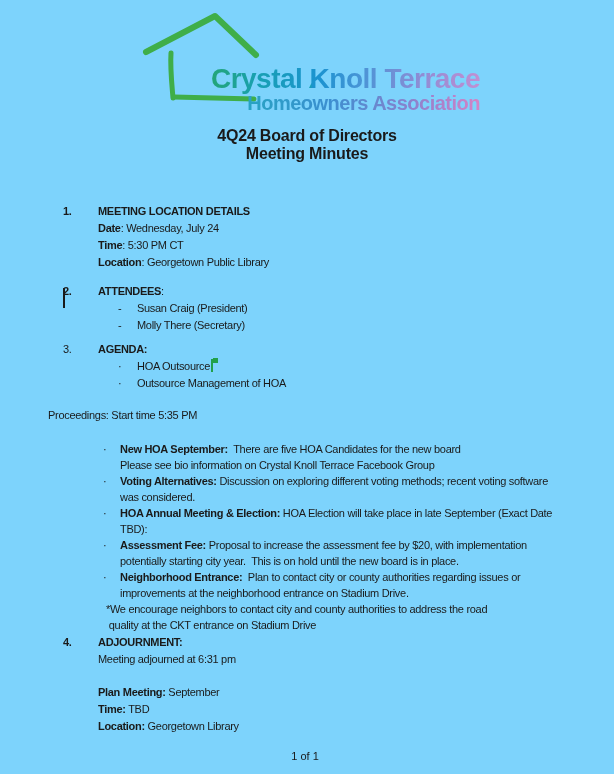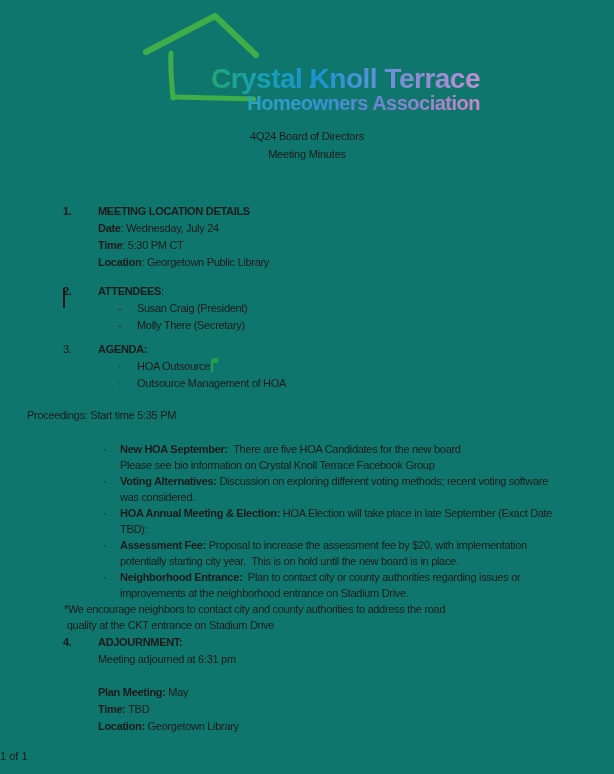--- a/index.html
+++ b/index.html
@@ -2,60 +2,60 @@
 <html><head>
 <meta charset="utf-8">
 <style>
   html,body{margin:0;padding:0}
   body{
     width:614px;height:774px;background:#ffffff;
     font-family:"Liberation Sans",sans-serif;
     font-size:11px;letter-spacing:-0.3px;line-height:17px;color:#1a1a1a;
     overflow:hidden;
   }
-  .page{position:relative;width:614px;height:774px;background:#0f766e;overflow:hidden}
+  .page{position:relative;width:614px;height:774px;background:#7dd3fc;overflow:hidden}
   .bold{font-weight:bold}
   .pre{white-space:pre}
 
   
   .logo-wrap{margin:12px auto 0;width:360px;height:103px;position:relative}
   .logo-wrap svg{display:block}
   .logo-wrap text{font-family:"Liberation Sans",sans-serif;letter-spacing:-0.5px}
 
   
-  .title{margin-top:12px;text-align:center;font-weight:normal;font-size:11px;line-height:18px;letter-spacing:-0.2px}
+  .title{margin-top:12px;text-align:center;font-weight:bold;font-size:16px;line-height:18px;letter-spacing:-0.2px}
 
   
   .sec{display:flex;padding-left:63px}
   .num{width:35px;flex:none}
   .content{flex:1;min-width:0}
   .sec1{margin-top:40px}
   .sec2{margin-top:12px}
   .sec3{margin-top:7px}
   .sec4{margin-top:1px}
   .brow{display:flex;padding-left:20px}
   .bch{width:19px;flex:none}
 
-  .proceedings{margin-top:15px;padding-left:27px}
+  .proceedings{margin-top:15px;padding-left:48px}
 
   
   .discussion{margin-top:17px;line-height:16px}
   .drow{display:flex;padding-left:103px}
   .db{width:17px;flex:none}
   .dcontent{flex:1;min-width:0}
-  .dnote{padding-left:64px;white-space:pre}
+  .dnote{padding-left:106px;white-space:pre}
 
   .gap16{height:16px}
 
   
   .caret{position:absolute;left:63px;top:288px;width:1.5px;height:20px;background:#1a1a1a}
   .collab-cursor{position:relative;display:inline-block;width:2px;height:13px;background:#21a04a;vertical-align:-2px;margin-left:1px}
   .collab-cursor .flag{position:absolute;top:-1px;left:2px;width:5px;height:5px;background:#21a04a}
 
-  .footer{position:absolute;left:0;right:4px;top:748px;letter-spacing:0}
+  .footer{position:absolute;left:0;right:4px;top:748px;text-align:center;letter-spacing:0}
 </style>
 </head>
 <body>
 
 <div class="page">
 
   <div class="logo-wrap">
     <svg viewBox="0 0 360 105" width="360" height="105">
       <defs>
         <linearGradient id="gName" x1="0" y1="0" x2="1" y2="0">
@@ -158,21 +158,21 @@
     <div class="dnote">*We encourage neighbors to contact city and county authorities to address the road
  quality at the CKT entrance on Stadium Drive</div>
   </div>
 
   <div class="sec sec4">
     <span class="num bold">4.</span>
     <div class="content">
       <div class="bold">ADJOURNMENT:</div>
       <div>Meeting adjourned at 6:31 pm</div>
       <div class="gap16"></div>
-      <div><span class="bold">Plan Meeting:</span><span class="pre"> May</span></div>
+      <div><span class="bold">Plan Meeting:</span><span class="pre"> September</span></div>
       <div><span class="bold">Time:</span><span class="pre"> TBD</span></div>
       <div><span class="bold">Location:</span><span class="pre"> Georgetown Library</span></div>
     </div>
   </div>
 
   <div class="caret"></div>
 
   <div class="footer">1 of 1</div>
 
 </div>

